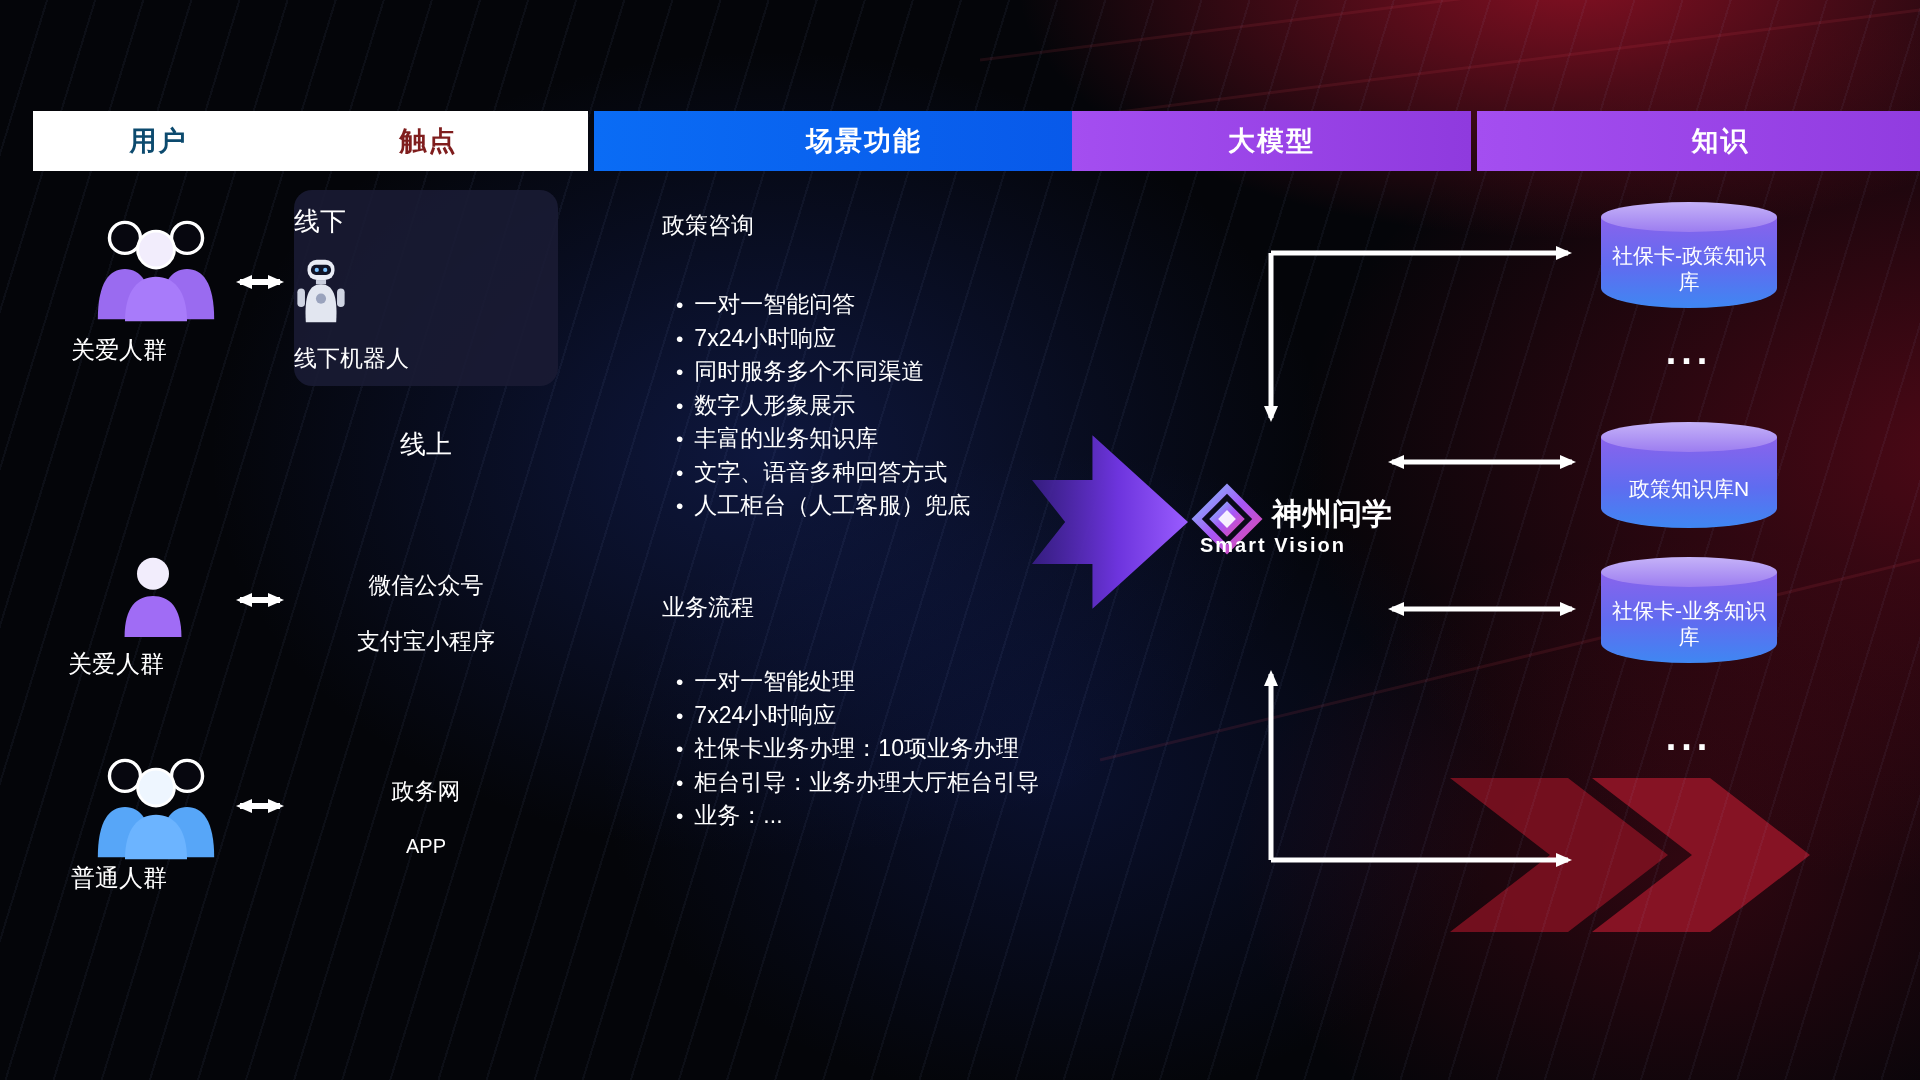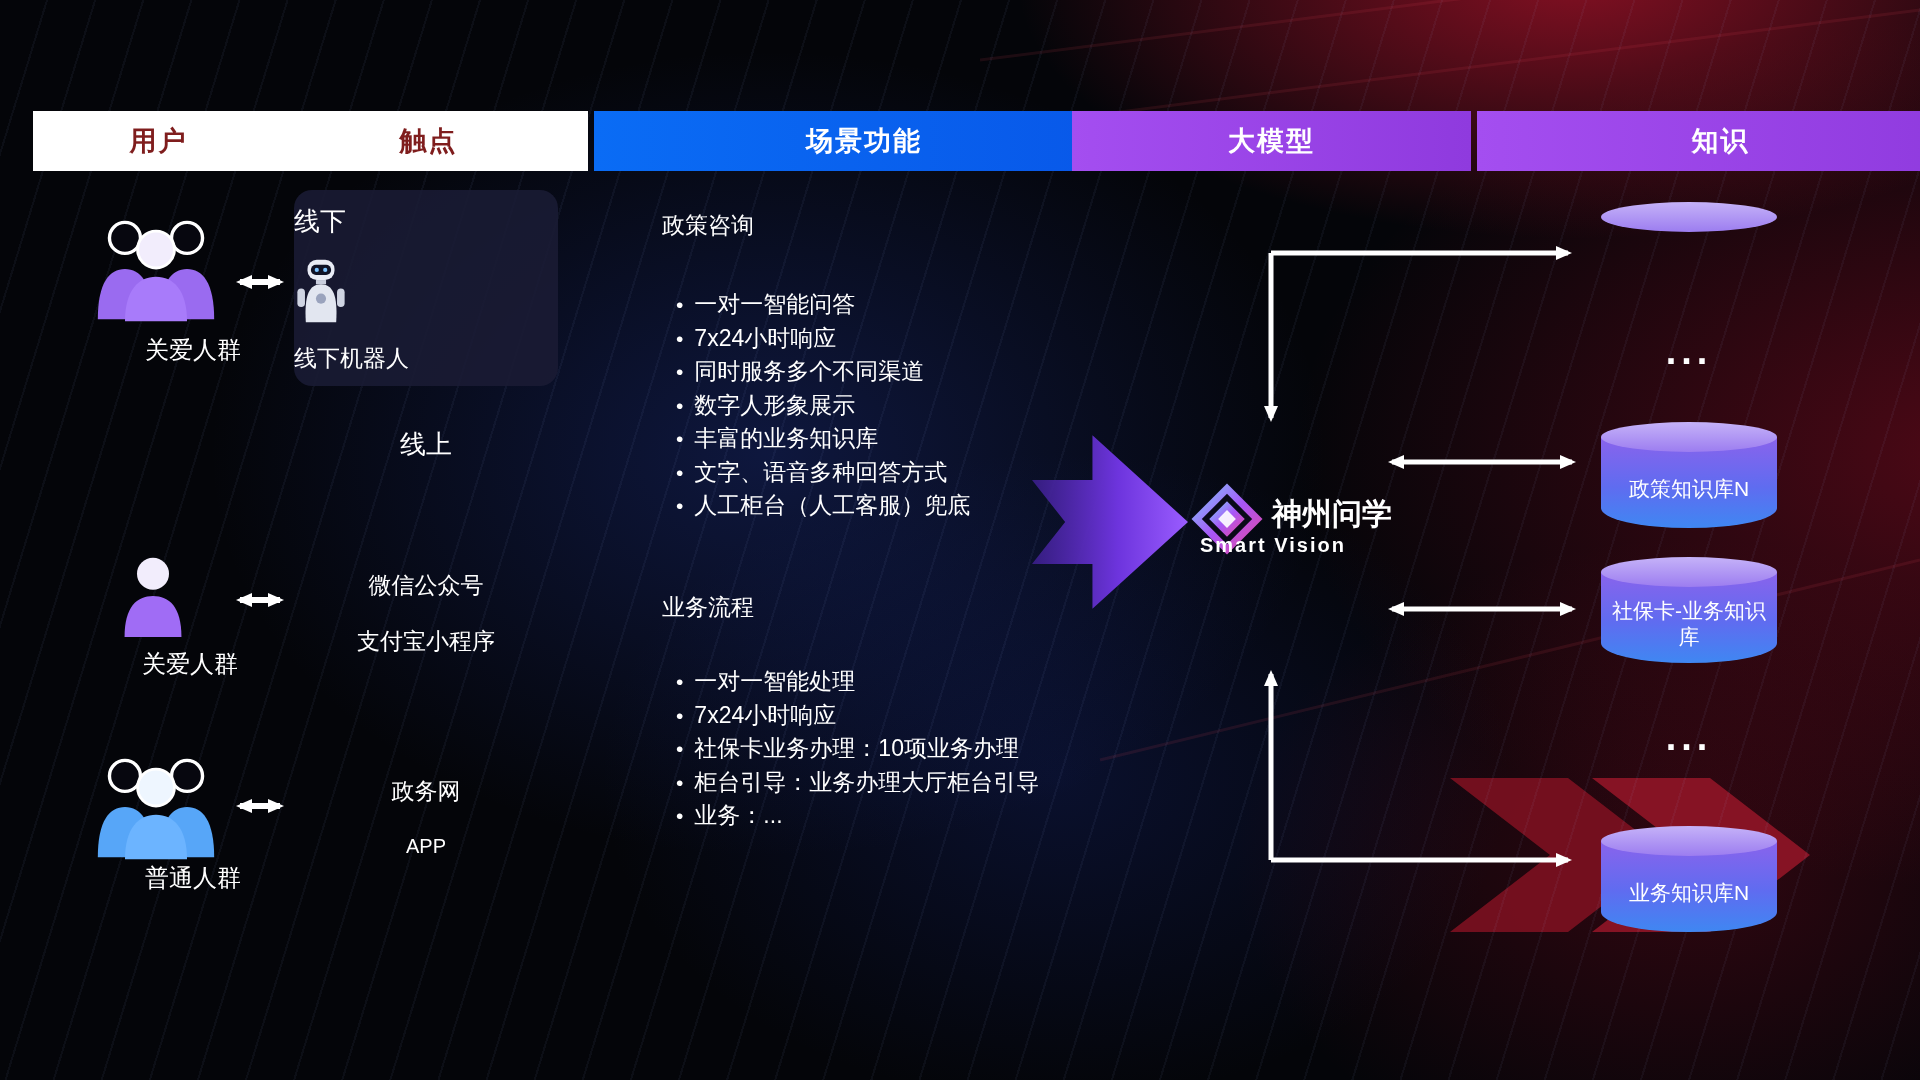--- a/index.html
+++ b/index.html
@@ -13,28 +13,28 @@
       radial-gradient(900px 650px at 40% 42%, rgba(35,60,170,0.33), transparent 62%),
       radial-gradient(700px 500px at 55% 72%, rgba(25,45,140,0.28), transparent 65%),
       #040509;
   }
   .streaks{position:absolute;inset:0;z-index:1;pointer-events:none;
     background:repeating-linear-gradient(107deg, transparent 0 44px, rgba(160,185,255,0.05) 44px 46px);}
   .bg-decor{position:absolute;left:0;top:0;z-index:0;}
   
   .hdr{position:absolute;top:111px;height:60px;display:flex;align-items:center;justify-content:center;
        font-size:27px;font-weight:bold;letter-spacing:2px;z-index:2;}
-  .hdr-user{left:33px;width:251px;background:#ffffff;color:#7f1d1d;}
+  .hdr-user{left:33px;width:251px;background:#ffffff;color:#0c4a6e;}
   .hdr-touch{left:269px;width:319px;background:#ffffff;color:#7f1d1d;}
   .hdr-scene{left:594px;width:540px;background:linear-gradient(90deg,#0a6cf5,#0857e8);color:#fff;}
   .hdr-model{left:1072px;width:399px;background:linear-gradient(90deg,#a44ef0,#8f3ade);color:#fff;}
   .hdr-knowledge{left:1477px;width:487px;background:linear-gradient(90deg,#a44ef0,#8f3ade);color:#fff;}
   
   .user-icon{position:absolute;z-index:2;}
-  .user-label{position:absolute;width:170px;text-align:right;font-size:24px;z-index:2;}
+  .user-label{position:absolute;width:170px;text-align:left;font-size:24px;z-index:2;}
   
   .touch-card{position:absolute;left:294px;top:190px;width:264px;height:196px;z-index:2;
     background:rgba(26,27,52,0.88);border-radius:18px;display:flex;flex-direction:column;
     align-items:flex-start;justify-content:space-between;padding:14px 0 12px;box-sizing:border-box;}
   .touch-card .t-title{font-size:26px;}
   .touch-card .t-sub{font-size:23px;}
   .touch-item{position:absolute;left:294px;width:264px;text-align:center;z-index:2;}
   .t-online{top:427px;font-size:26px;}
   .t-wechat{top:570px;font-size:23px;}
   .t-alipay{top:626px;font-size:23px;}
@@ -181,35 +181,32 @@
     <polygon points="50,2 98,50 50,98 2,50" fill="url(#dgrad)"></polygon>
     <polygon points="50,16 84,50 50,84 16,50" fill="#0a0a18"></polygon>
     <polygon points="50,26 74,50 50,74 26,50" fill="url(#dgrad)"></polygon>
     <polygon points="50,38 62,50 50,62 38,50" fill="#ffffff" opacity="0.9"></polygon>
   </svg>
   <div class="logo-name">神州问学</div>
   <div class="logo-sub">Smart Vision</div>
 
   <div class="cyl cyl1">
     <div class="cyl-top"></div>
+    <div class="cyl-body">社保卡-政策知识库</div>
   </div>
   <div class="kb-dots dots1">...</div>
   <div class="cyl cyl2">
     <div class="cyl-top"></div>
     <div class="cyl-body">政策知识库N</div>
   </div>
   <div class="cyl cyl3">
     <div class="cyl-top"></div>
     <div class="cyl-body">社保卡-业务知识库</div>
   </div>
   <div class="kb-dots dots2">...</div>
-  <div class="cyl cyl4">
-    <div class="cyl-top"></div>
-    <div class="cyl-body">业务知识库N</div>
-  </div>
 
   <svg class="arrows" width="1920" height="1080" viewBox="0 0 1920 1080">
     <defs>
       <marker id="ah" viewBox="0 0 20 20" markerWidth="20" markerHeight="20" refX="14" refY="10" orient="auto-start-reverse" markerUnits="userSpaceOnUse">
         <path d="M2,3 L18,10 L2,17 Z" fill="#ffffff"></path>
       </marker>
     </defs>
     <g stroke="#ffffff" stroke-width="5" fill="none">
 
       <path d="M240 282 H280" stroke-width="6" marker-start="url(#ah)" marker-end="url(#ah)"></path>

